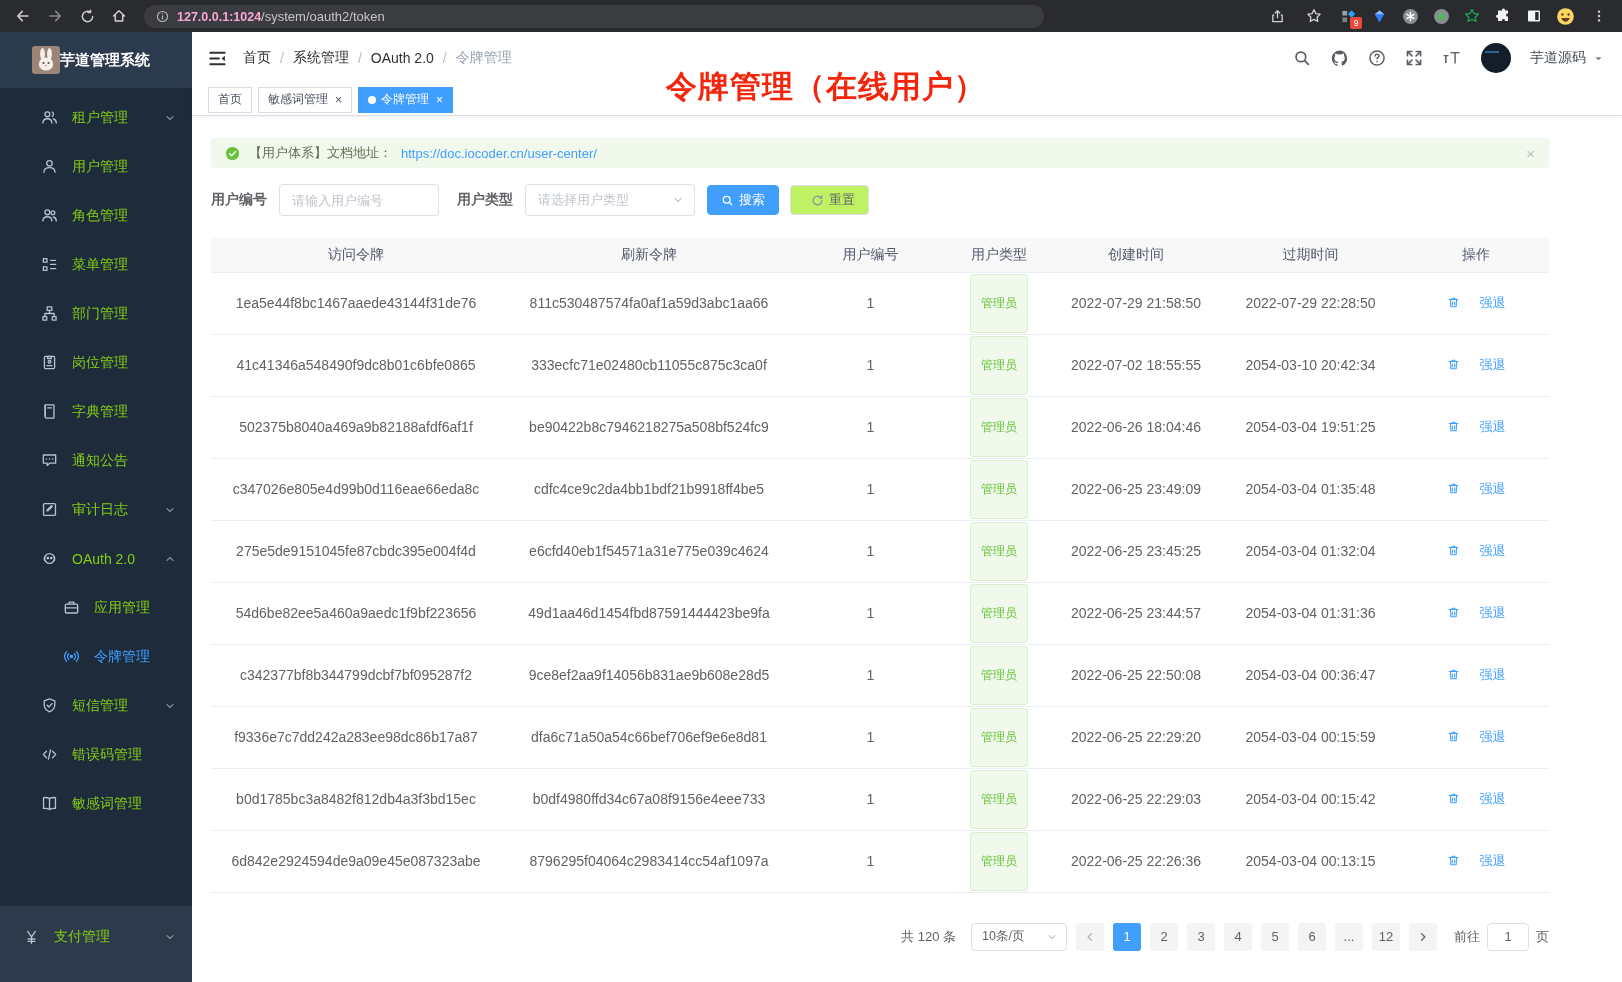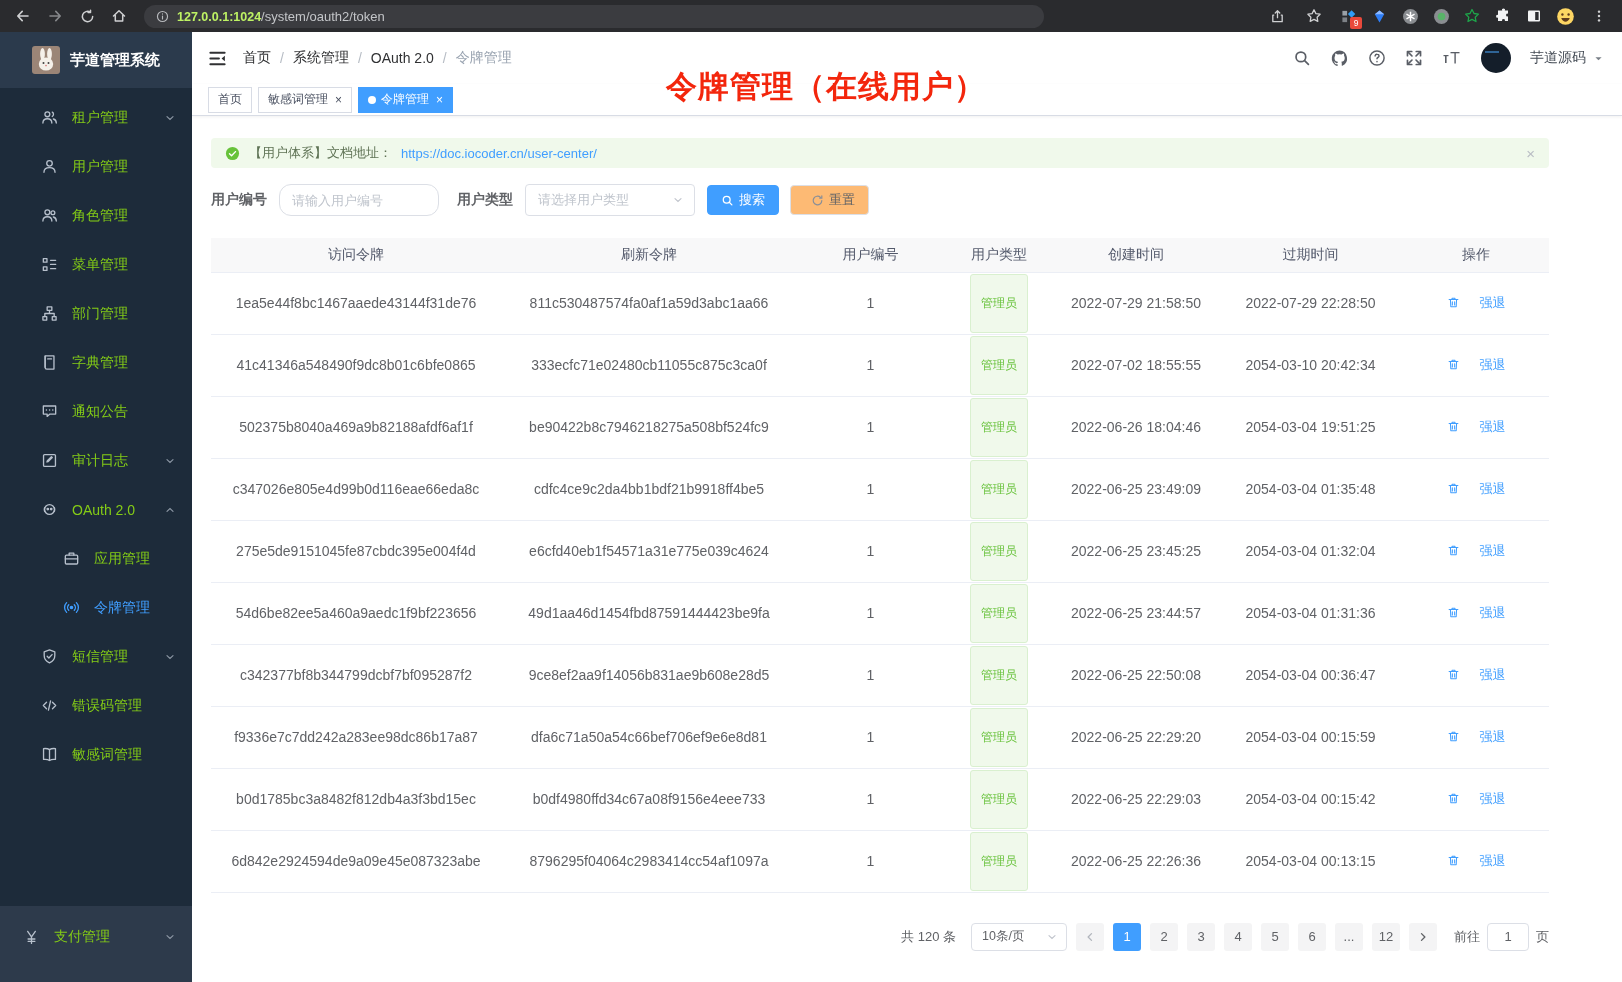--- a/index.html
+++ b/index.html
@@ -9,32 +9,32 @@
     font-family:"Liberation Sans","DejaVu Sans",sans-serif;
     background:#ffffff; -webkit-font-smoothing:antialiased;
   }
   svg { display:block; }
 
   
   .browser { height:32px; background:#2a2b2e; display:flex; align-items:center; padding:0 10px; gap:6px; }
   .bicon { width:26px; height:24px; display:flex; align-items:center; justify-content:center; color:#cfd0d2; cursor:pointer; flex:0 0 auto; }
   .url-pill { width:900px; height:23px; background:#3b3c40; border-radius:12px; display:flex; align-items:center; gap:8px; padding:0 12px; margin-left:6px; cursor:text; }
   .url-pill .info { color:#b8babd; }
-  .url-host { color:#bef264; font-size:12.5px; font-weight:700; }
+  .url-host { color:#f9a8d4; font-size:12.5px; font-weight:700; }
   .url-path { color:#c3c5c8; font-size:13px; }
   .browser-right { margin-left:auto; display:flex; align-items:center; gap:11px; }
   .ext { position:relative; width:20px; height:20px; display:flex; align-items:center; justify-content:center; cursor:pointer; }
   .ext-badge { position:absolute; right:-4px; bottom:-3px; background:#e9493b; color:#fff; font-size:8.5px; line-height:1; padding:2px 3.5px; border-radius:2px; }
 
   
   .app { display:flex; height:950px; }
 
   
   .sidebar { width:192px; flex:0 0 192px; background:#1d2b3a; display:flex; flex-direction:column; }
-  .logo-bar { height:56px; background:#2b3a4c; display:flex; align-items:center; padding-left:32px; gap:10px; flex:0 0 auto; cursor:pointer; }
+  .logo-bar { height:56px; background:#2b3a4c; display:flex; align-items:center; padding-left:32px; flex:0 0 auto; cursor:pointer; }
   .logo-img { width:28px; height:28px; border-radius:3px; overflow:hidden; flex:0 0 auto; }
   .logo-title { color:#fff; font-size:15px; font-weight:700; white-space:nowrap; }
   .menu { flex:1 1 auto; padding-top:5px; }
   .menu-item { height:49px; display:flex; align-items:center; padding:0 16px 0 40px; color:#84cc16; font-size:14px; cursor:pointer; white-space:nowrap; }
   .menu-item .mi-icon { width:18px; height:18px; margin-right:14px; color:#b7c0cc; display:flex; align-items:center; justify-content:center; flex:0 0 auto; }
   .menu-item .mi-label { flex:1 1 auto; }
   .menu-item .mi-chevron { color:#8d98a5; margin-left:6px; }
   .menu-item.sub { padding-left:62px; }
   .menu-item.active { color:#409eff; }
   .menu-item.active .mi-icon { color:#409eff; }
@@ -66,27 +66,27 @@
 
   
   .content { padding:22px 0 0 19px; width:1357px; }
   .alert { height:30px; background:#f0f9eb; border-radius:4px; display:flex; align-items:center; padding:0 14px; font-size:13px; gap:9px; width:1338px; }
   .alert-text { color:#5f7355; }
   .alert-link { color:#409eff; cursor:pointer; }
   .alert-close { margin-left:auto; color:#b9bdc4; font-size:15px; cursor:pointer; }
 
   .filter { display:flex; align-items:center; margin-top:16px; font-size:14px; color:#606266; height:32px; }
   .flabel { font-weight:700; margin-right:12px; }
-  .finput { width:160px; height:32px; border:1px solid #dcdfe6; border-radius:12px; padding:0 12px; font-size:13px; color:#606266; outline:none; margin-right:18px; }
+  .finput { width:160px; height:32px; border:1px solid #dcdfe6; border-radius:4px; padding:0 12px; font-size:13px; color:#606266; outline:none; margin-right:18px; }
   .finput::placeholder, .goto-input::placeholder { color:#bfc4cc; }
   .fselect { width:170px; height:32px; border:1px solid #dcdfe6; border-radius:4px; display:flex; align-items:center; justify-content:space-between; padding:0 10px 0 12px; color:#bfc4cc; font-size:13px; margin-right:12px; cursor:pointer; }
   .fselect .caret { color:#c0c4cc; }
   .btn { height:30px; border-radius:4px; font-size:13px; display:inline-flex; align-items:center; gap:5px; padding:0 13px; cursor:pointer; }
   .btn-primary { background:#409eff; color:#fff; border:1px solid #409eff; margin-right:11px; }
-  .btn-plain { background:#fdba74; color:#606266; border:1px solid #dcdfe6;padding-left:20px; }
+  .btn-plain { background:#bef264; color:#606266; border:1px solid #dcdfe6;padding-left:20px; }
 
   table.grid { width:1338px; border-collapse:collapse; margin-top:22px; font-size:14px; color:#606266; table-layout:fixed; }
   .grid th { height:34px; background:#f8f8f9; color:#53596b; font-weight:400; font-size:14px; border-bottom:1px solid #ebeef5; text-align:center; }
   .grid td { height:48px; border-bottom:1px solid #ebeef5; text-align:center; overflow:hidden; white-space:nowrap; }
   .badge { display:inline-block; background:#f0f9eb; border:1px solid #d9f0cf; color:#67c23a; font-size:12px; padding:20px 10px; border-radius:3px; }
   .op-link { color:#409eff; display:inline-flex; align-items:center; gap:20px; font-size:13px; cursor:pointer; }
 
   .pager { display:flex; align-items:center; justify-content:flex-end; gap:9px; margin-top:30px; font-size:13px; color:#606266; width:1338px; }
   .ptotal { margin-right:6px; }
   .psize { width:96px; height:28px; border:1px solid #dcdfe6; border-radius:4px; display:flex; align-items:center; justify-content:space-between; padding:0 8px 0 10px; color:#606266; font-size:12.5px; cursor:pointer; }
@@ -274,20 +274,31 @@
               <rect x="1.8" y="11" width="3.6" height="3.2"></rect>
               <rect x="10.6" y="11" width="3.6" height="3.2"></rect>
               <path d="M8 5v3M3.6 11V8h8.8v3"></path>
             </svg>
           </span>
           <span class="mi-label">部门管理</span>
         </div>
         <div class="menu-item">
           <span class="mi-icon">
             <svg width="17" height="17" viewBox="0 0 16 16" fill="none" stroke="currentColor" stroke-width="1.25" stroke-linecap="round" stroke-linejoin="round">
+              <rect x="3.2" y="2.2" width="9.6" height="11.6" rx="1"></rect>
+              <path d="M6.2 2.2h3.6v2H6.2z"></path>
+              <circle cx="8" cy="7.4" r="1.3"></circle>
+              <path d="M5.6 11h4.8"></path>
+            </svg>
+          </span>
+          <span class="mi-label">岗位管理</span>
+        </div>
+        <div class="menu-item">
+          <span class="mi-icon">
+            <svg width="17" height="17" viewBox="0 0 16 16" fill="none" stroke="currentColor" stroke-width="1.25" stroke-linecap="round" stroke-linejoin="round">
               <path d="M4 1.8h8.2v12.4H5.5A1.6 1.6 0 0 1 3.9 12.6V1.8z"></path>
               <path d="M3.9 12.4V2M6.3 4.6h3.6"></path>
             </svg>
           </span>
           <span class="mi-label">字典管理</span>
         </div>
         <div class="menu-item">
           <span class="mi-icon">
             <svg width="17" height="17" viewBox="0 0 16 16" fill="none" stroke="currentColor" stroke-width="1.25" stroke-linecap="round" stroke-linejoin="round">
               <path d="M2.2 2.8h11.6v7.6H8.4l-2.6 2.2v-2.2H2.2z"></path>

